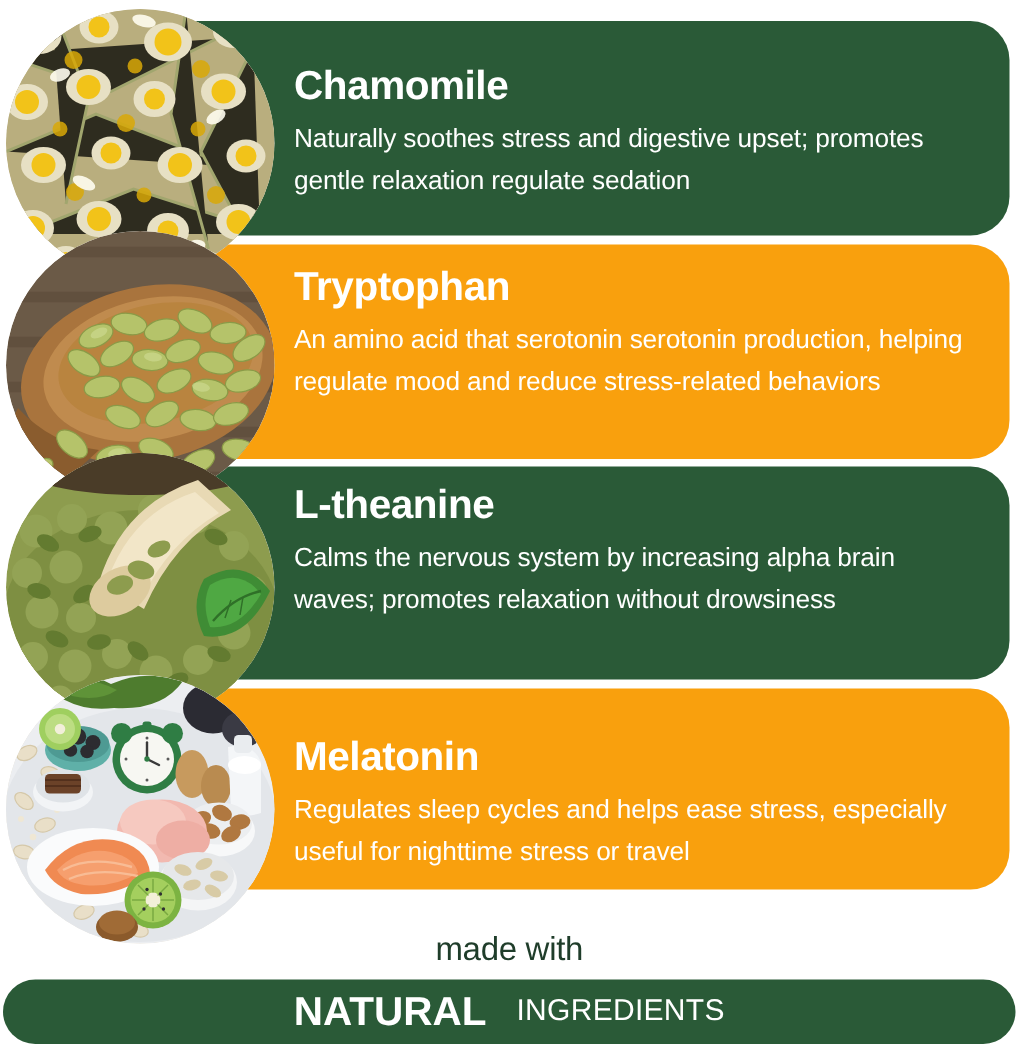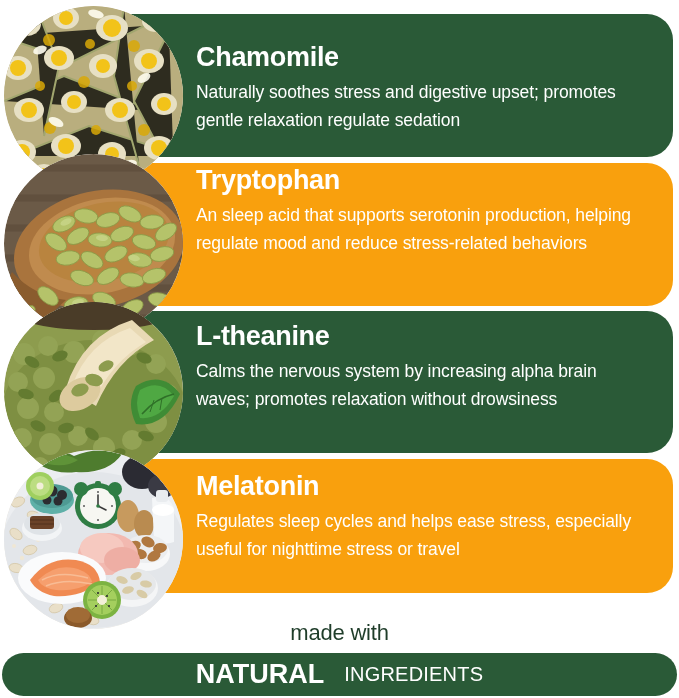--- a/index.html
+++ b/index.html
@@ -134,37 +134,37 @@
     <div class="card green" style="top:14px; height:143px;">
       <div class="card-body"></div>
       <div class="card-text" style="top:27px;">
         <div class="card-title">Chamomile</div>
         <div class="card-desc" style="margin-top:5px;">Naturally soothes stress and digestive upset; promotes gentle relaxation regulate sedation</div>
       </div>
     </div>
 
     <div class="card orange" style="top:163px; height:143px;">
       <div class="card-body"></div>
-      <div class="card-text" style="top:1px;">
+      <div class="card-text" style="top:12px;">
         <div class="card-title">Tryptophan</div>
-        <div class="card-desc" style="margin-top:5px;">An sleep acid that supports serotonin production, helping regulate mood and reduce stress-related behaviors</div>
+        <div class="card-desc" style="margin-top:5px;">An amino acid that serotonin serotonin production, helping regulate mood and reduce stress-related behaviors</div>
       </div>
     </div>
 
     <div class="card green" style="top:311px; height:142px;">
       <div class="card-body"></div>
       <div class="card-text" style="top:9px;">
         <div class="card-title">L-theanine</div>
         <div class="card-desc" style="margin-top:5px;">Calms the nervous system by increasing alpha brain waves; promotes relaxation without drowsiness</div>
       </div>
     </div>
 
     <div class="card orange" style="top:459px; height:134px;">
       <div class="card-body"></div>
-      <div class="card-text" style="top:11px;">
+      <div class="card-text" style="top:29px;">
         <div class="card-title">Melatonin</div>
         <div class="card-desc" style="margin-top:5px;">Regulates sleep cycles and helps ease stress, especially useful for nighttime stress or travel</div>
       </div>
     </div>
 
     <div class="photo" style="top:6px;">
       <svg viewBox="0 0 179 179" xmlns="http://www.w3.org/2000/svg" aria-hidden="true">
         <defs>
           <clipPath id="clip1">
               <circle cx="89.5" cy="89.5" r="89.5"></circle>

